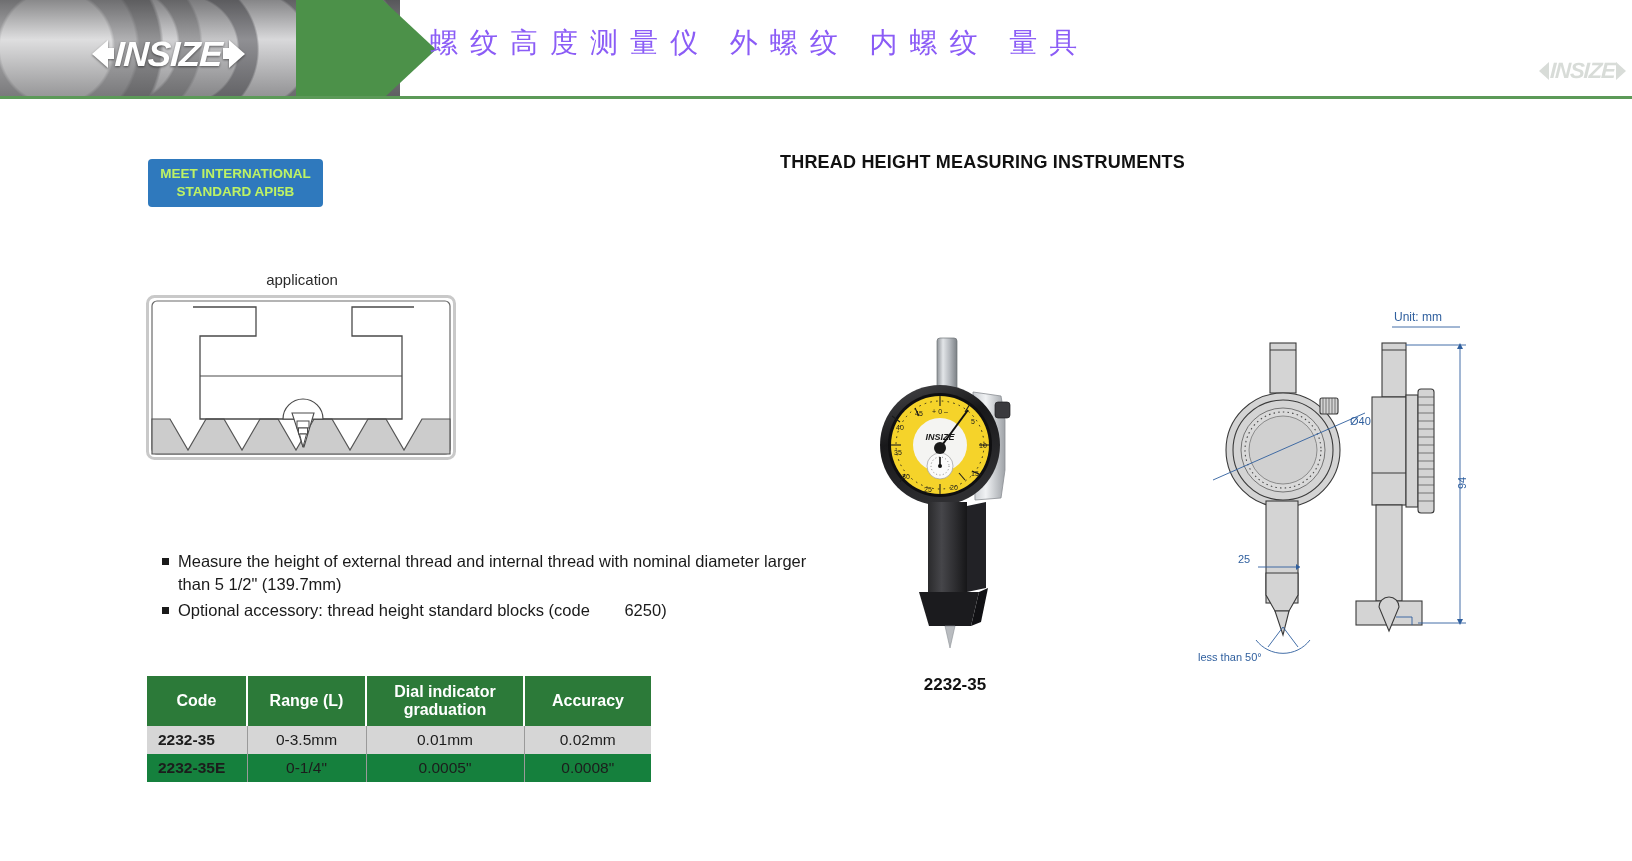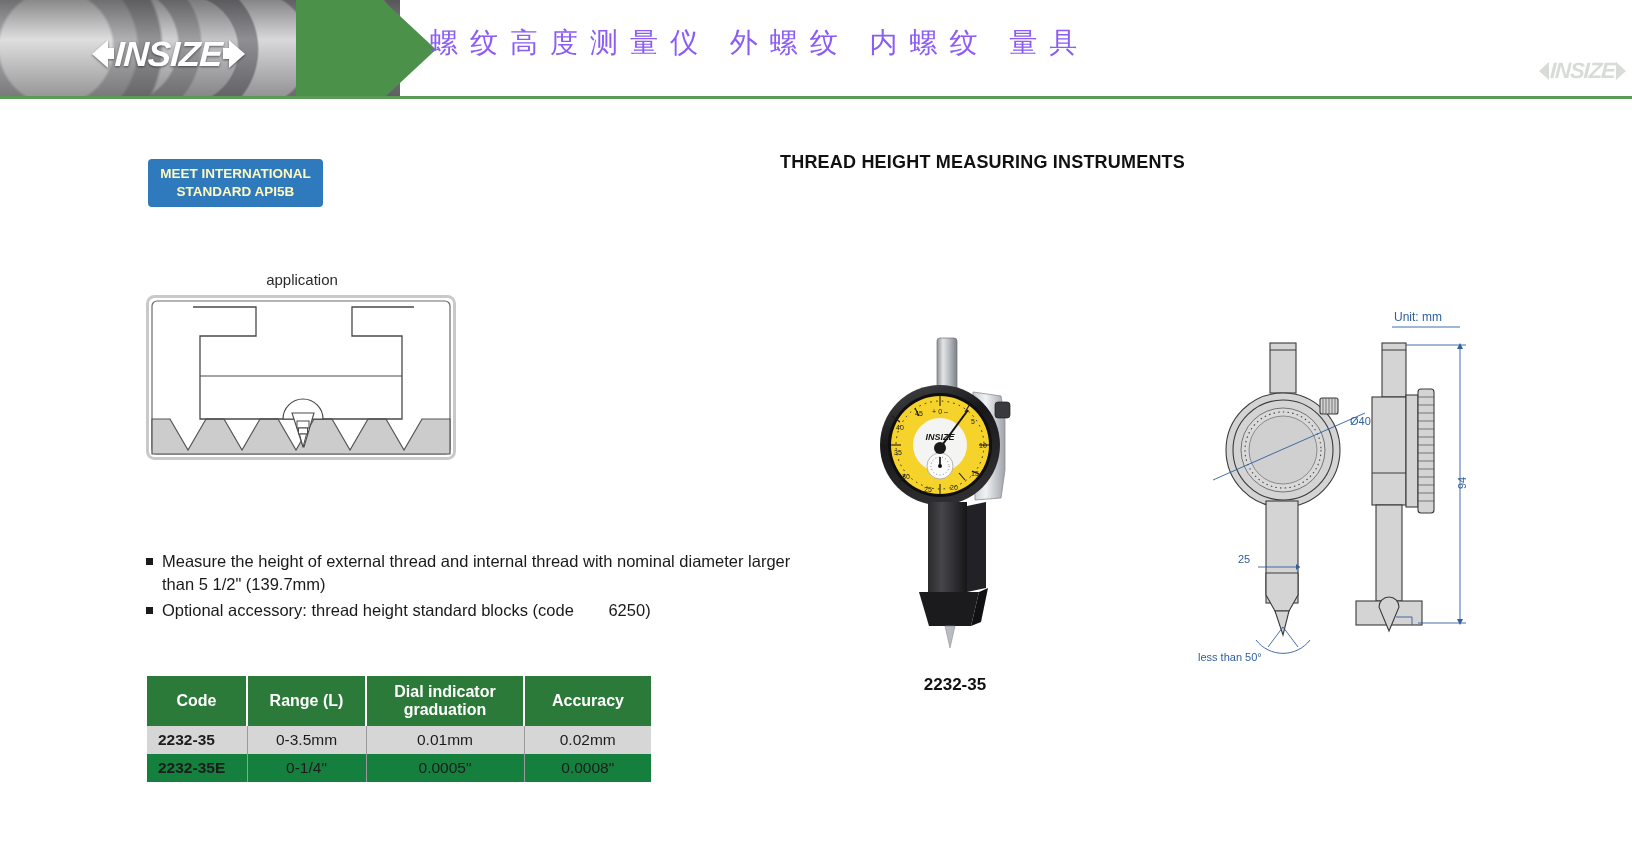--- a/index.html
+++ b/index.html
@@ -67,38 +67,38 @@
   .header-wm-logo .logo-text { font-size:22px; color:#d8dcd8; }
   .header-rule {
     position:absolute; left:0; top:96px; width:1632px; height:3px; background:#5c9a58;
   }
 
   
   .badge {
     position:absolute; left:148px; top:159px; width:175px; height:48px;
     background:#2f79bd; border-radius:4px;
     display:flex; flex-direction:column; align-items:center; justify-content:center;
-    color:#fef9c3; font-weight:bold; font-size:13.5px; line-height:1.35; text-align:center;
+    color:#bef264; font-weight:bold; font-size:13.5px; line-height:1.35; text-align:center;
   }
 
   
   .page-title {
     position:absolute; left:780px; top:152px; width:700px;
     font-size:18px; font-weight:bold; color:#111; letter-spacing:.2px;
   }
 
   
   .app-label {
     position:absolute; left:147px; top:271px; width:310px;
     text-align:center; font-size:15px; color:#2b2b2b;
   }
   .app-diagram { position:absolute; left:146px; top:295px; width:310px; height:165px; }
 
   
-  .bullets { position:absolute; left:146px; top:550px; width:650px; }
+  .bullets { position:absolute; left:162px; top:550px; width:650px; }
   .bullet-row { display:flex; align-items:flex-start; gap:9px; margin-bottom:2px; }
   .bullet-sq {
     width:7px;height:7px;background:#1a1a1a;margin-top:8px;flex:0 0 auto;
   }
   .bullet-txt { font-size:16.5px; color:#1a1a1a; line-height:1.42; }
   .bullet-txt b { font-weight:normal;margin-left:30px; }
 
   
   .spec-table {
     position:absolute; left:147px; top:676px;

